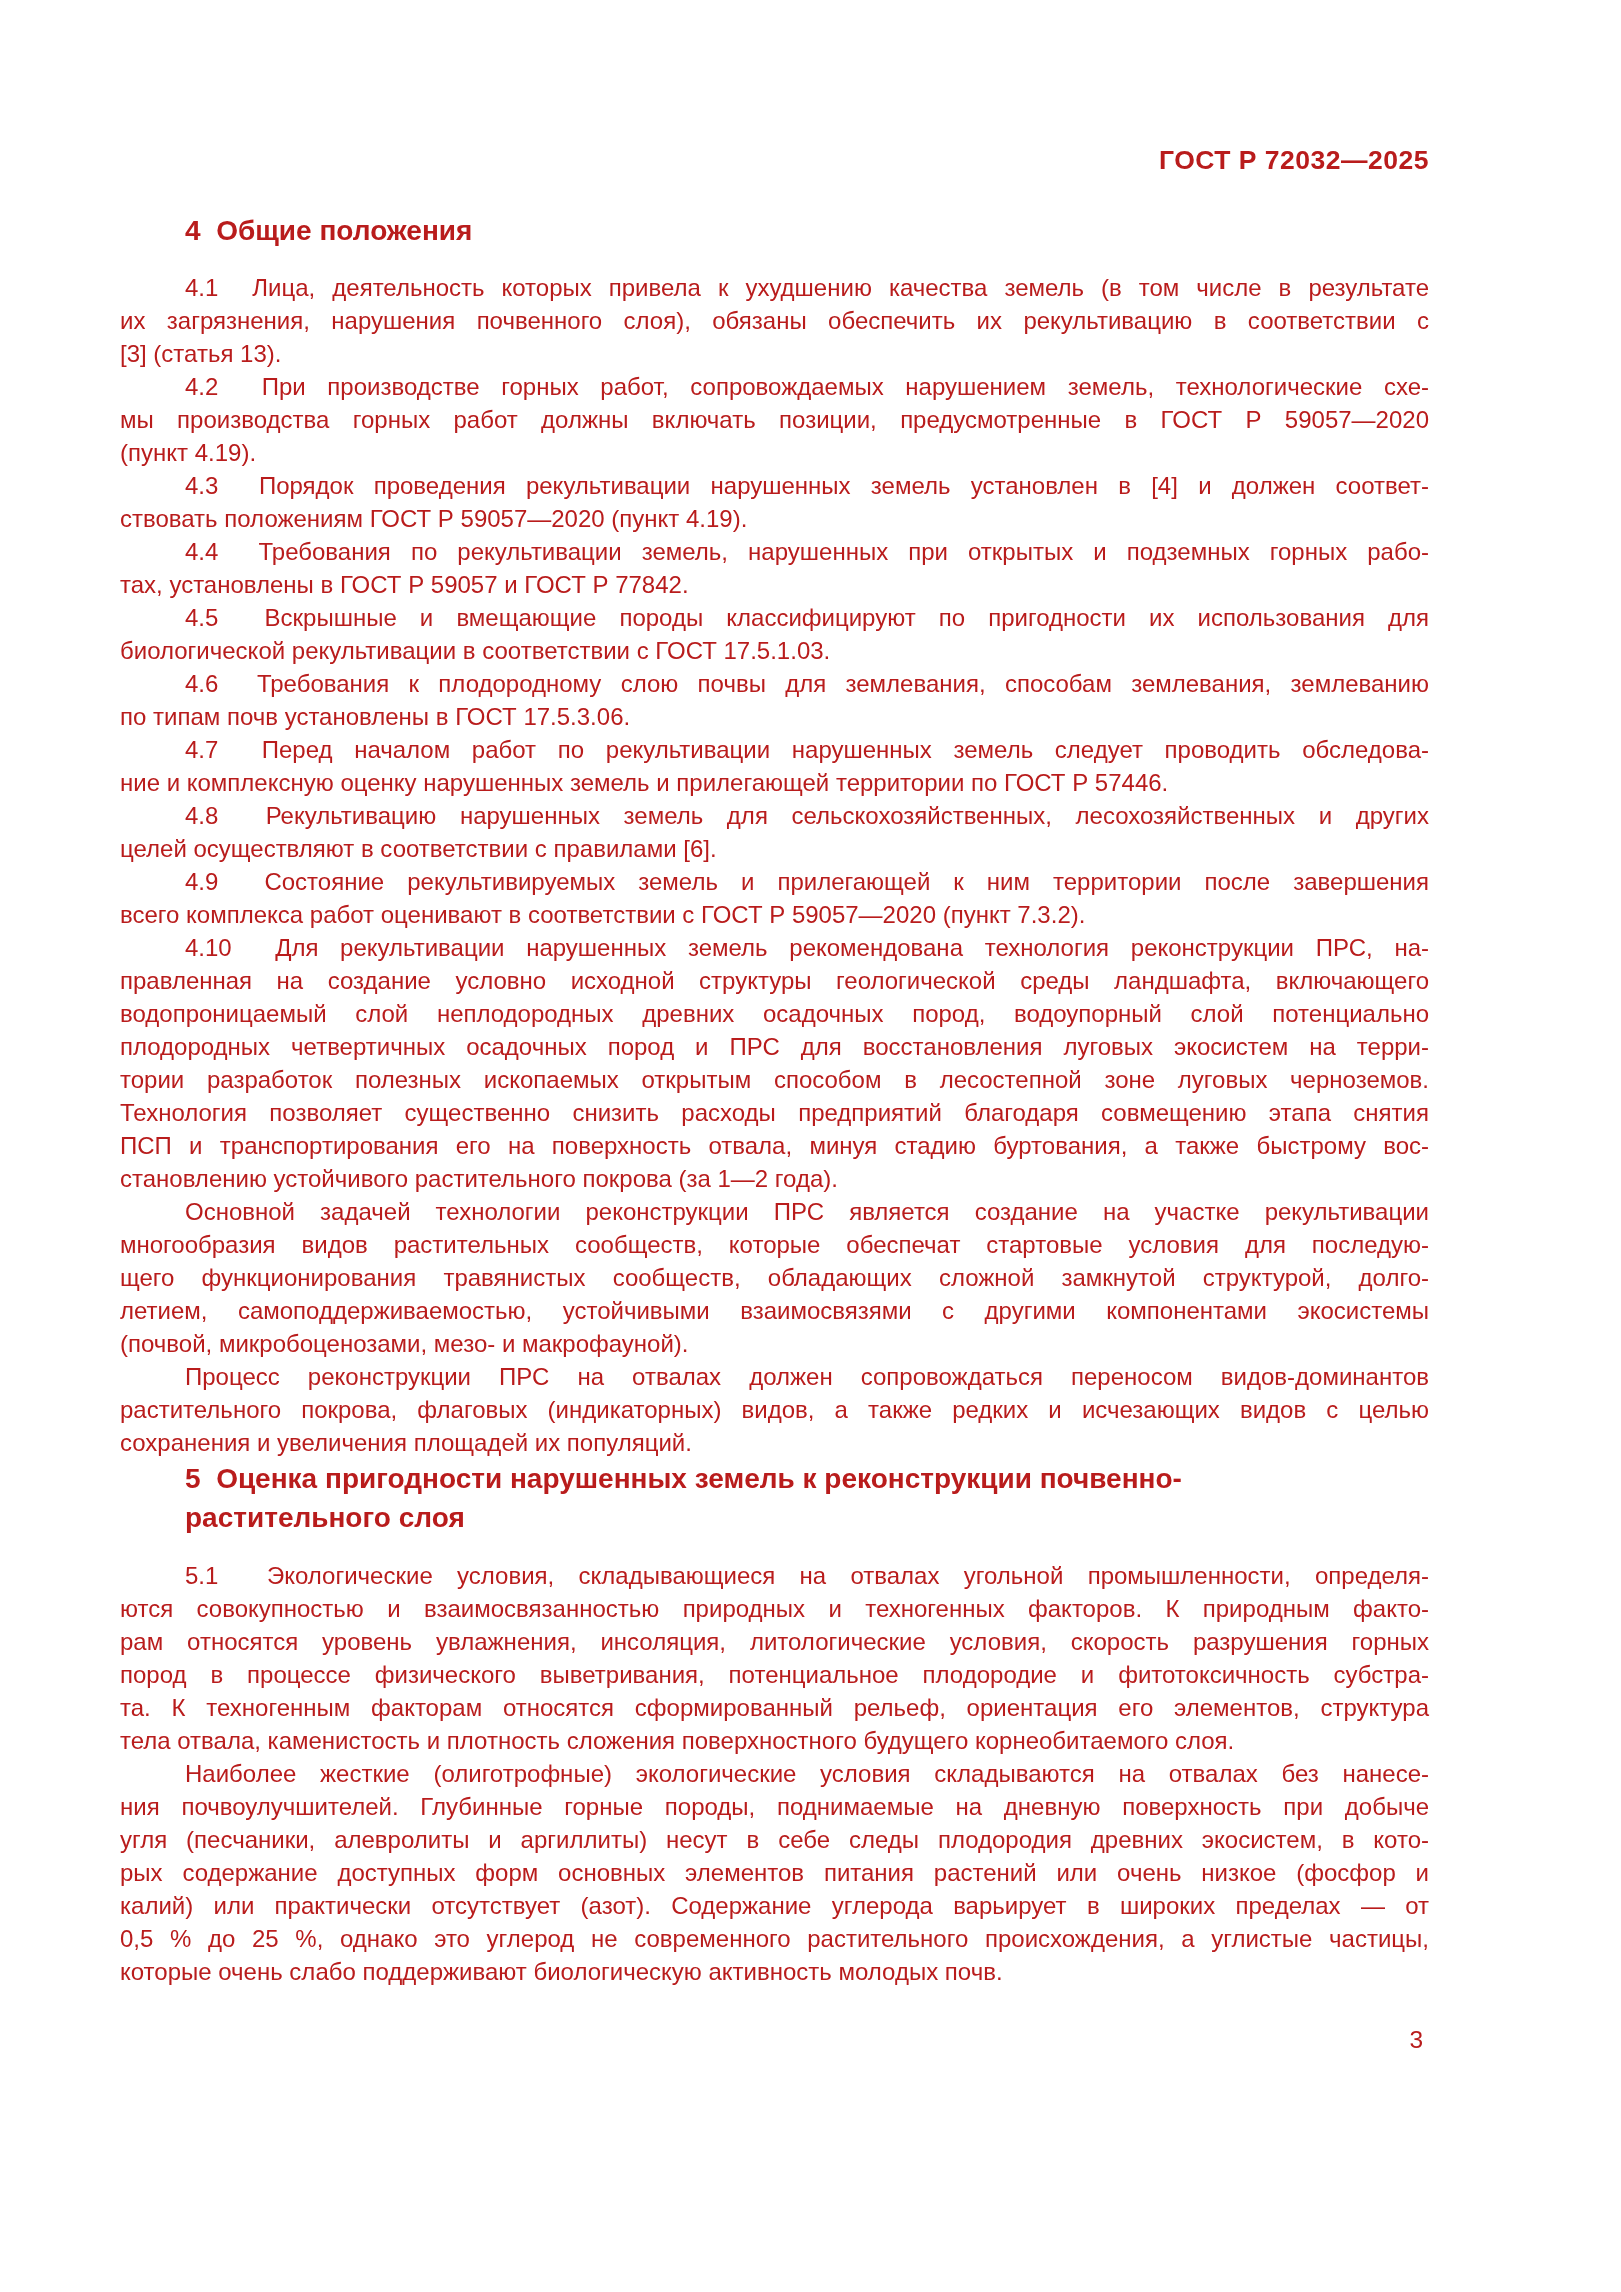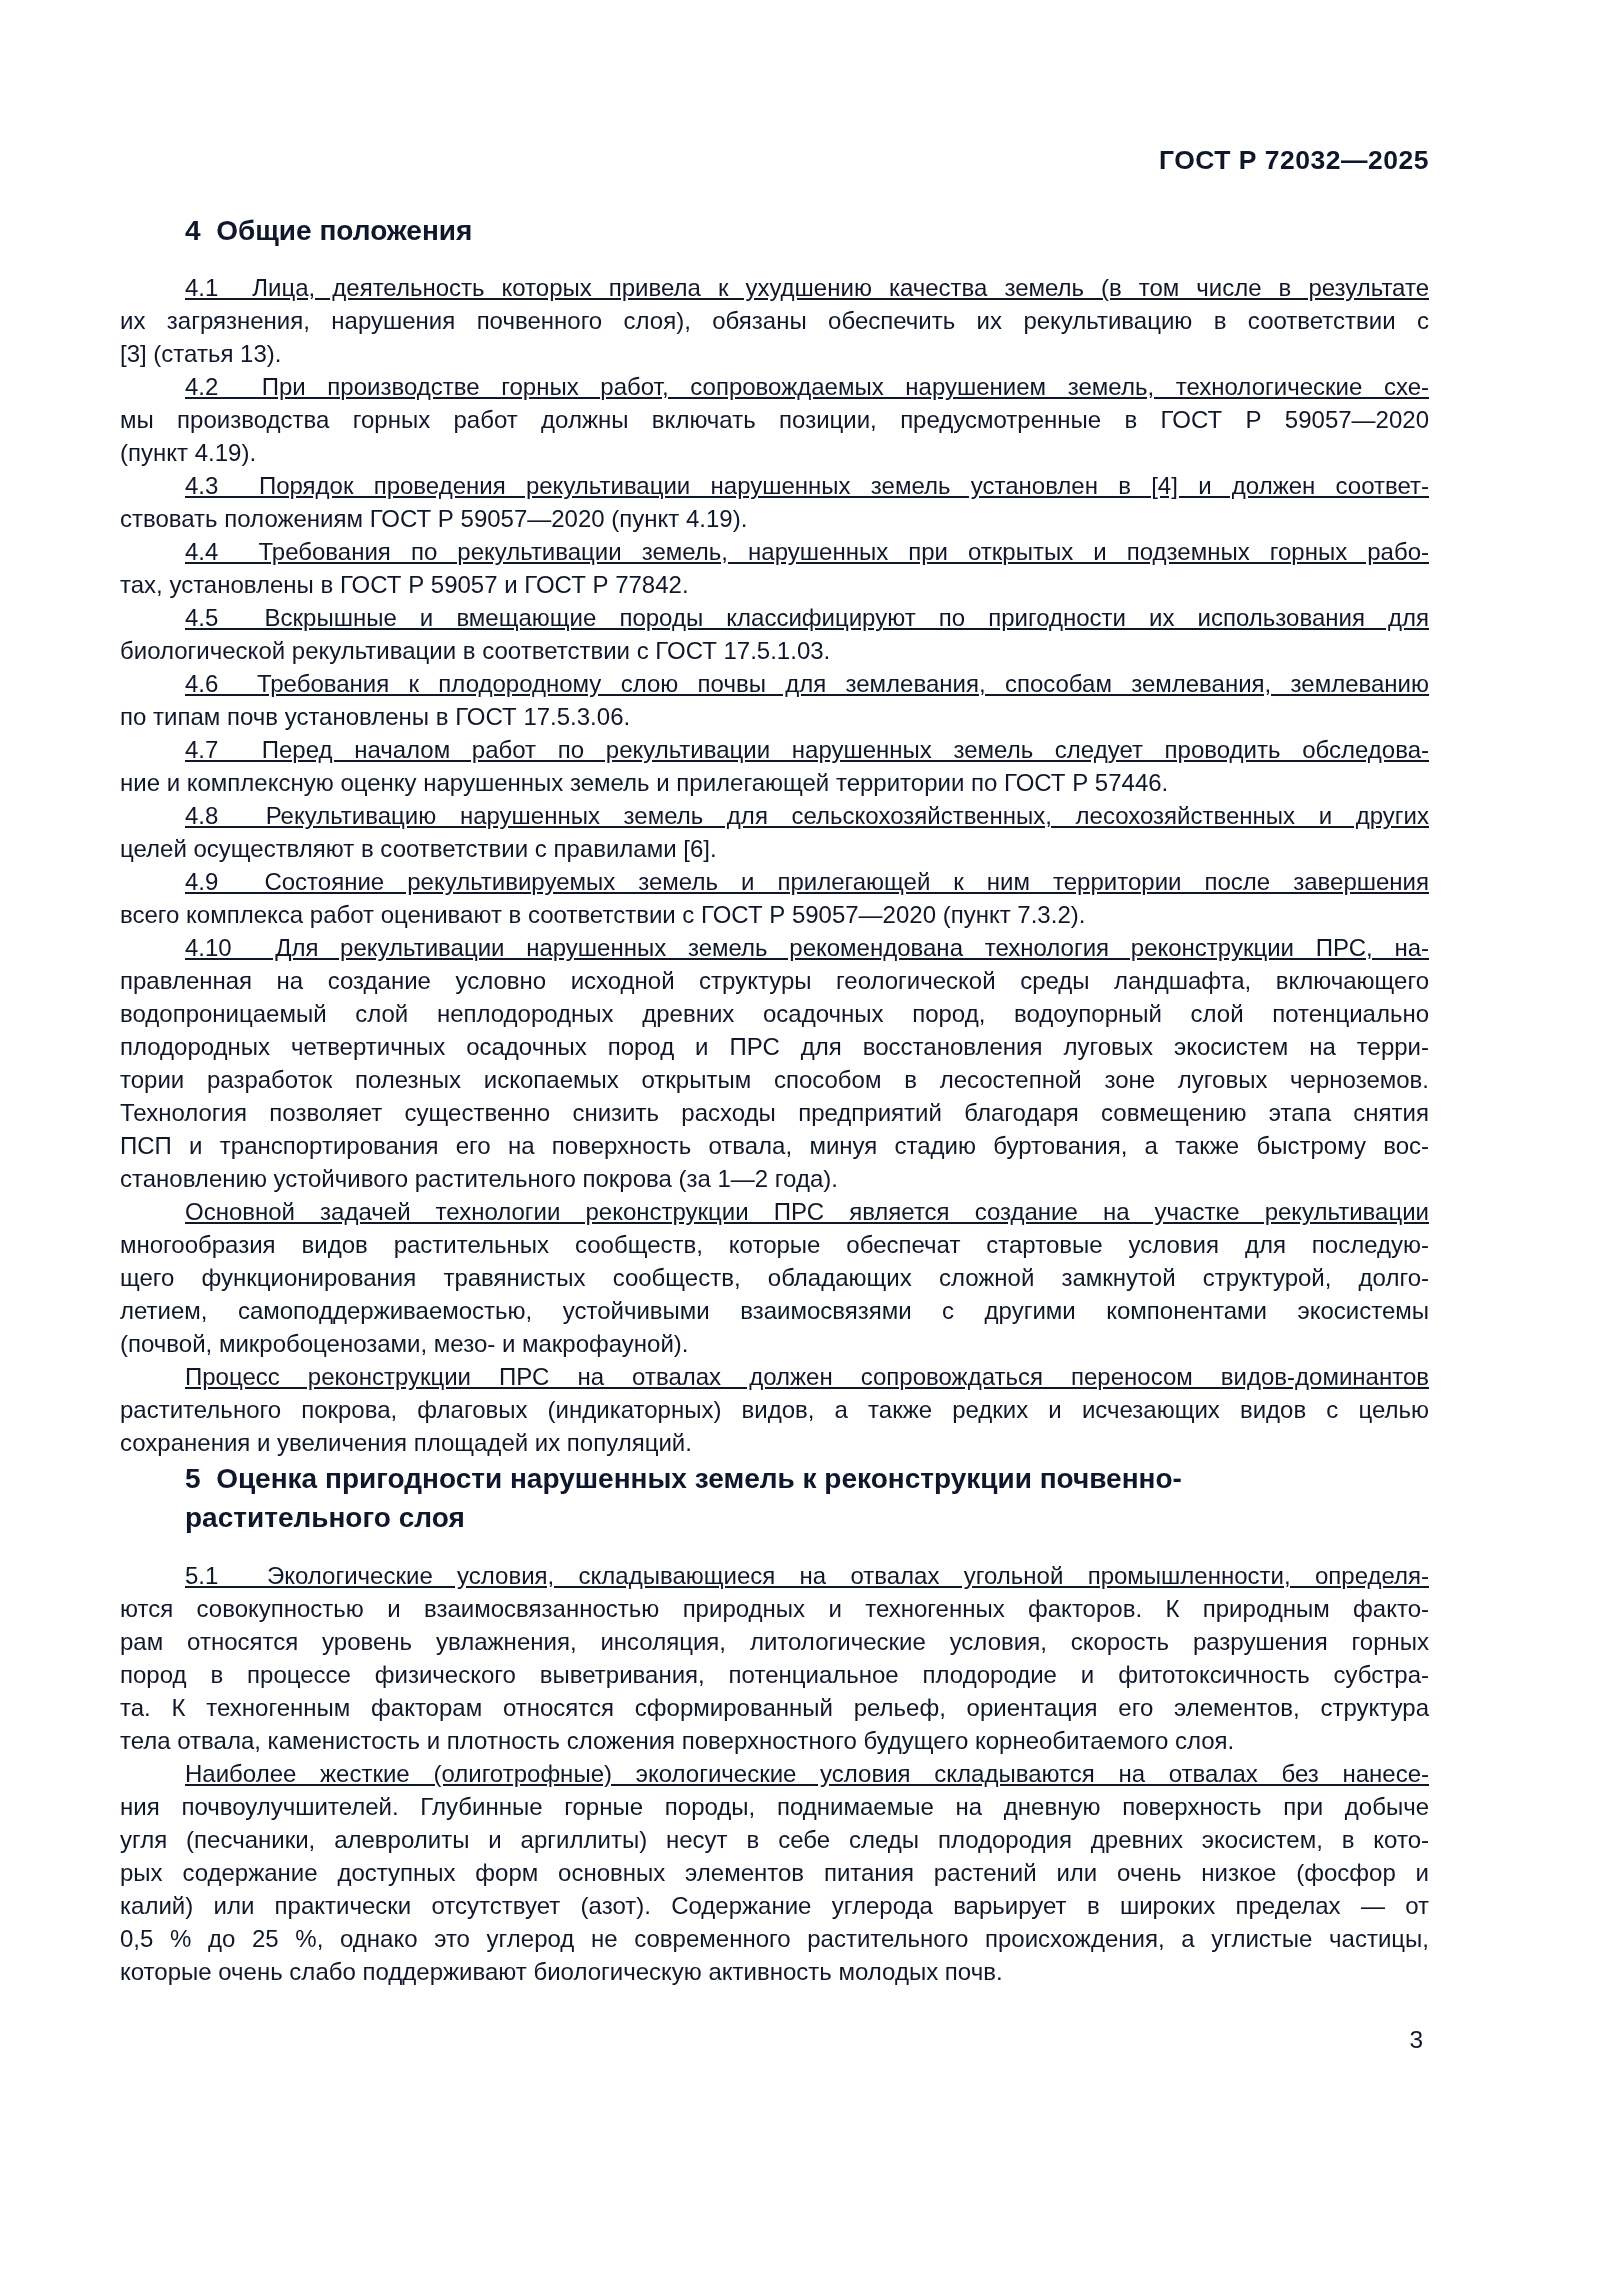--- a/index.html
+++ b/index.html
@@ -5,21 +5,21 @@
   html, body {
     margin: 0;
     padding: 0;
     background: #ffffff;
   }
   .page {
     position: relative;
     width: 1621px;
     height: 2293px;
     background: #ffffff;
-    color: #0f172a;
+    color: #b91c1c;
     font-family: "Liberation Sans", "DejaVu Sans", sans-serif;
     overflow: hidden;
   }
   .content {
     position: absolute;
     left: 120px;
     top: 0;
     width: 1309px;
   }
   .doc-header {
@@ -44,21 +44,21 @@
   .paras {
     font-size: 24px;
     line-height: 33px;
   }
   .para { margin: 0; }
   .line {
     text-align: justify;
     text-align-last: justify;
     white-space: normal;
   }
-  .line.first { text-indent: 65px; text-decoration: underline; }
+  .line.first { text-indent: 65px; }
   .line.last  { text-align-last: left; }
   .page-number {
     margin-top: 39px;
     text-align: right;
     font-size: 24.5px;
     line-height: 25.5px;
     padding-right: 5.9px;
   }
 </style>
 </head>

